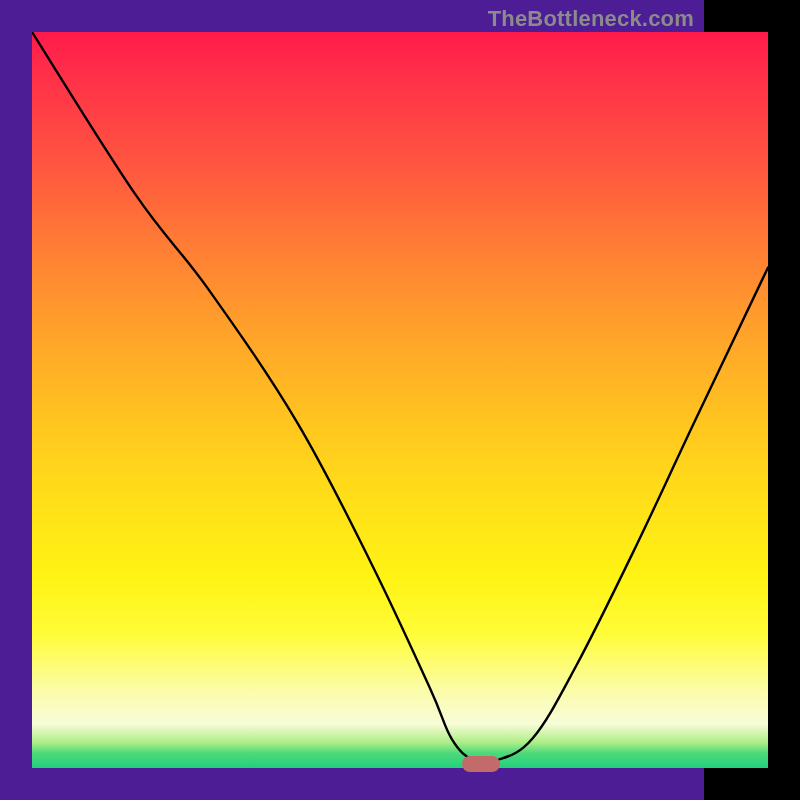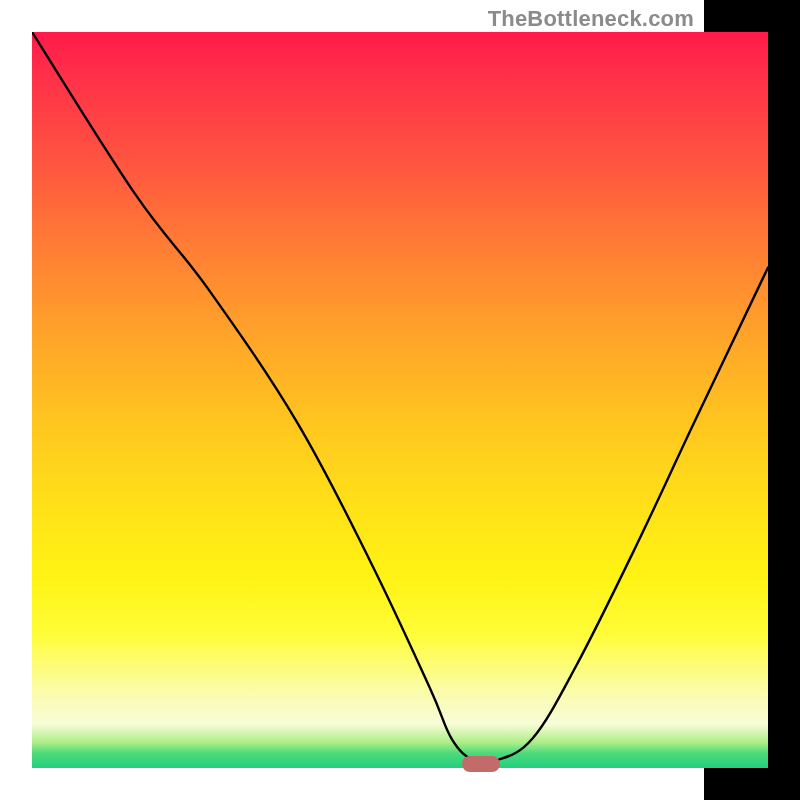--- a/index.html
+++ b/index.html
@@ -7,21 +7,21 @@
     padding: 0;
     width: 800px;
     height: 800px;
     background: #000;
     overflow: hidden;
   }
   .chart {
     position: relative;
     width: 704px;
     height: 800px;
-    background: #ffffff;
+    background: #4c1d95;
   }
   .plot {
     position: absolute;
     left: 32px;
     top: 32px;
     width: 736px;
     height: 736px;
     background: linear-gradient(to bottom,
       #ff1a4b 0%,
       #ff3049 6%,

